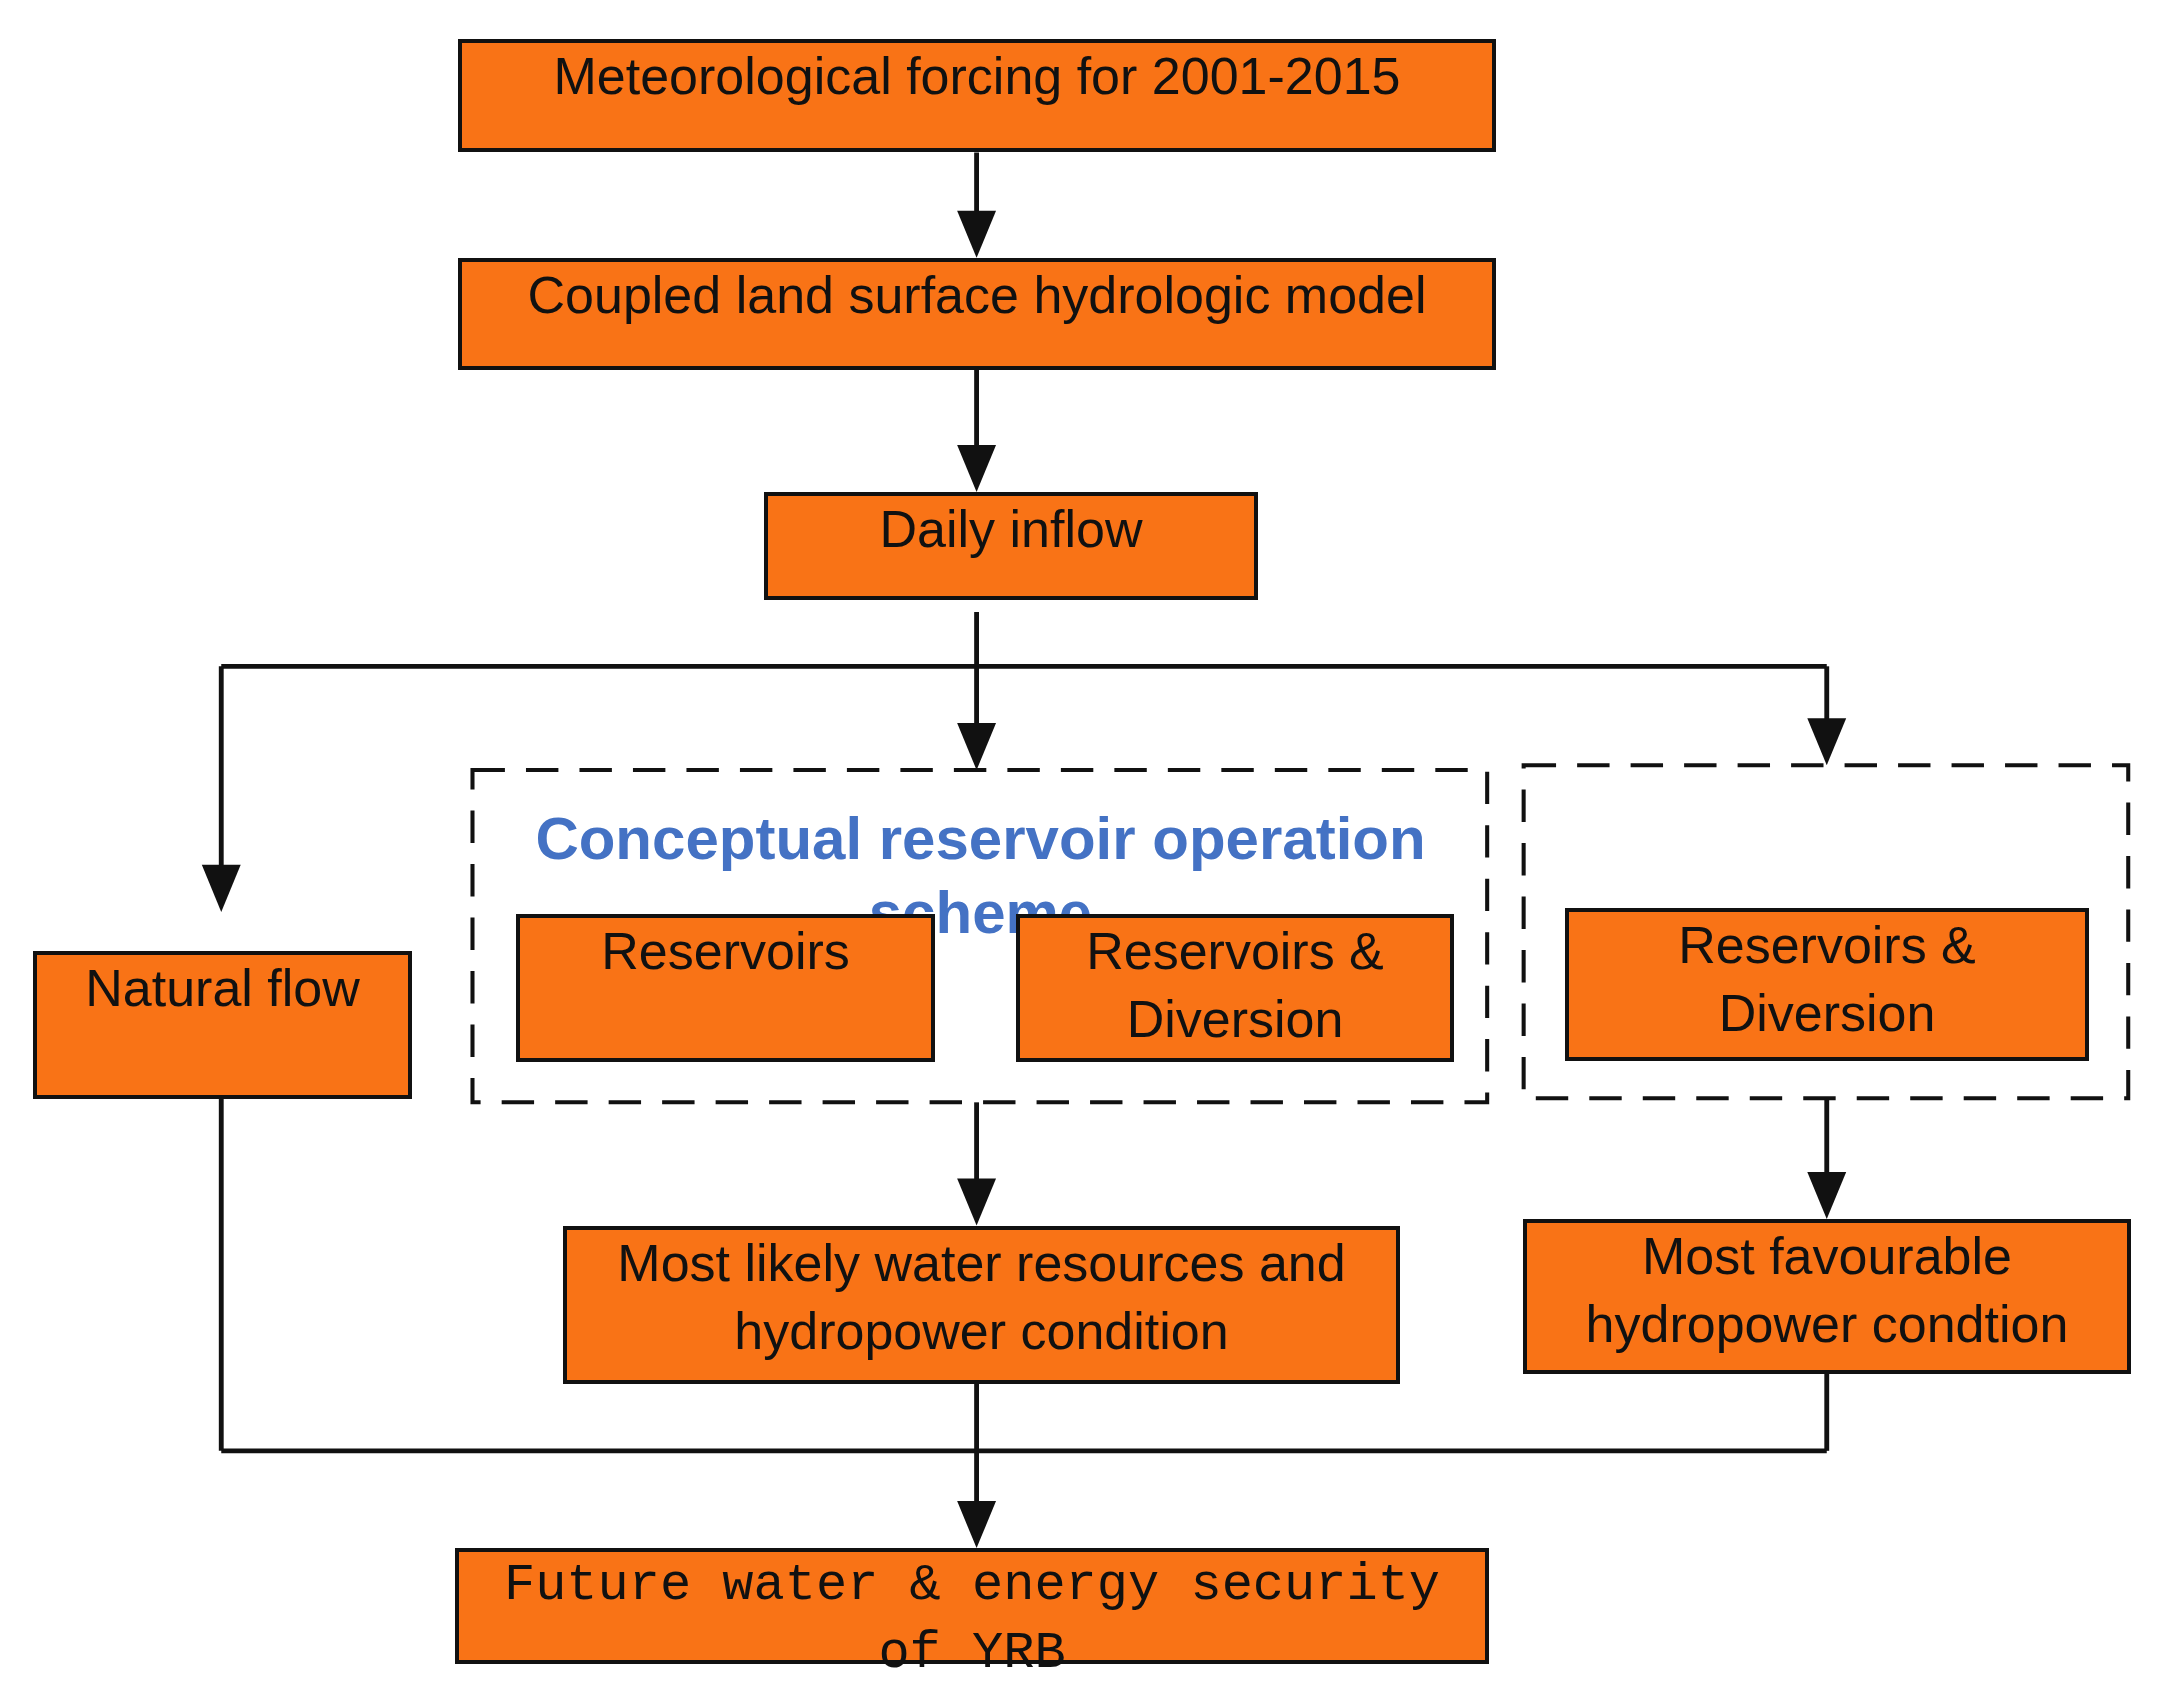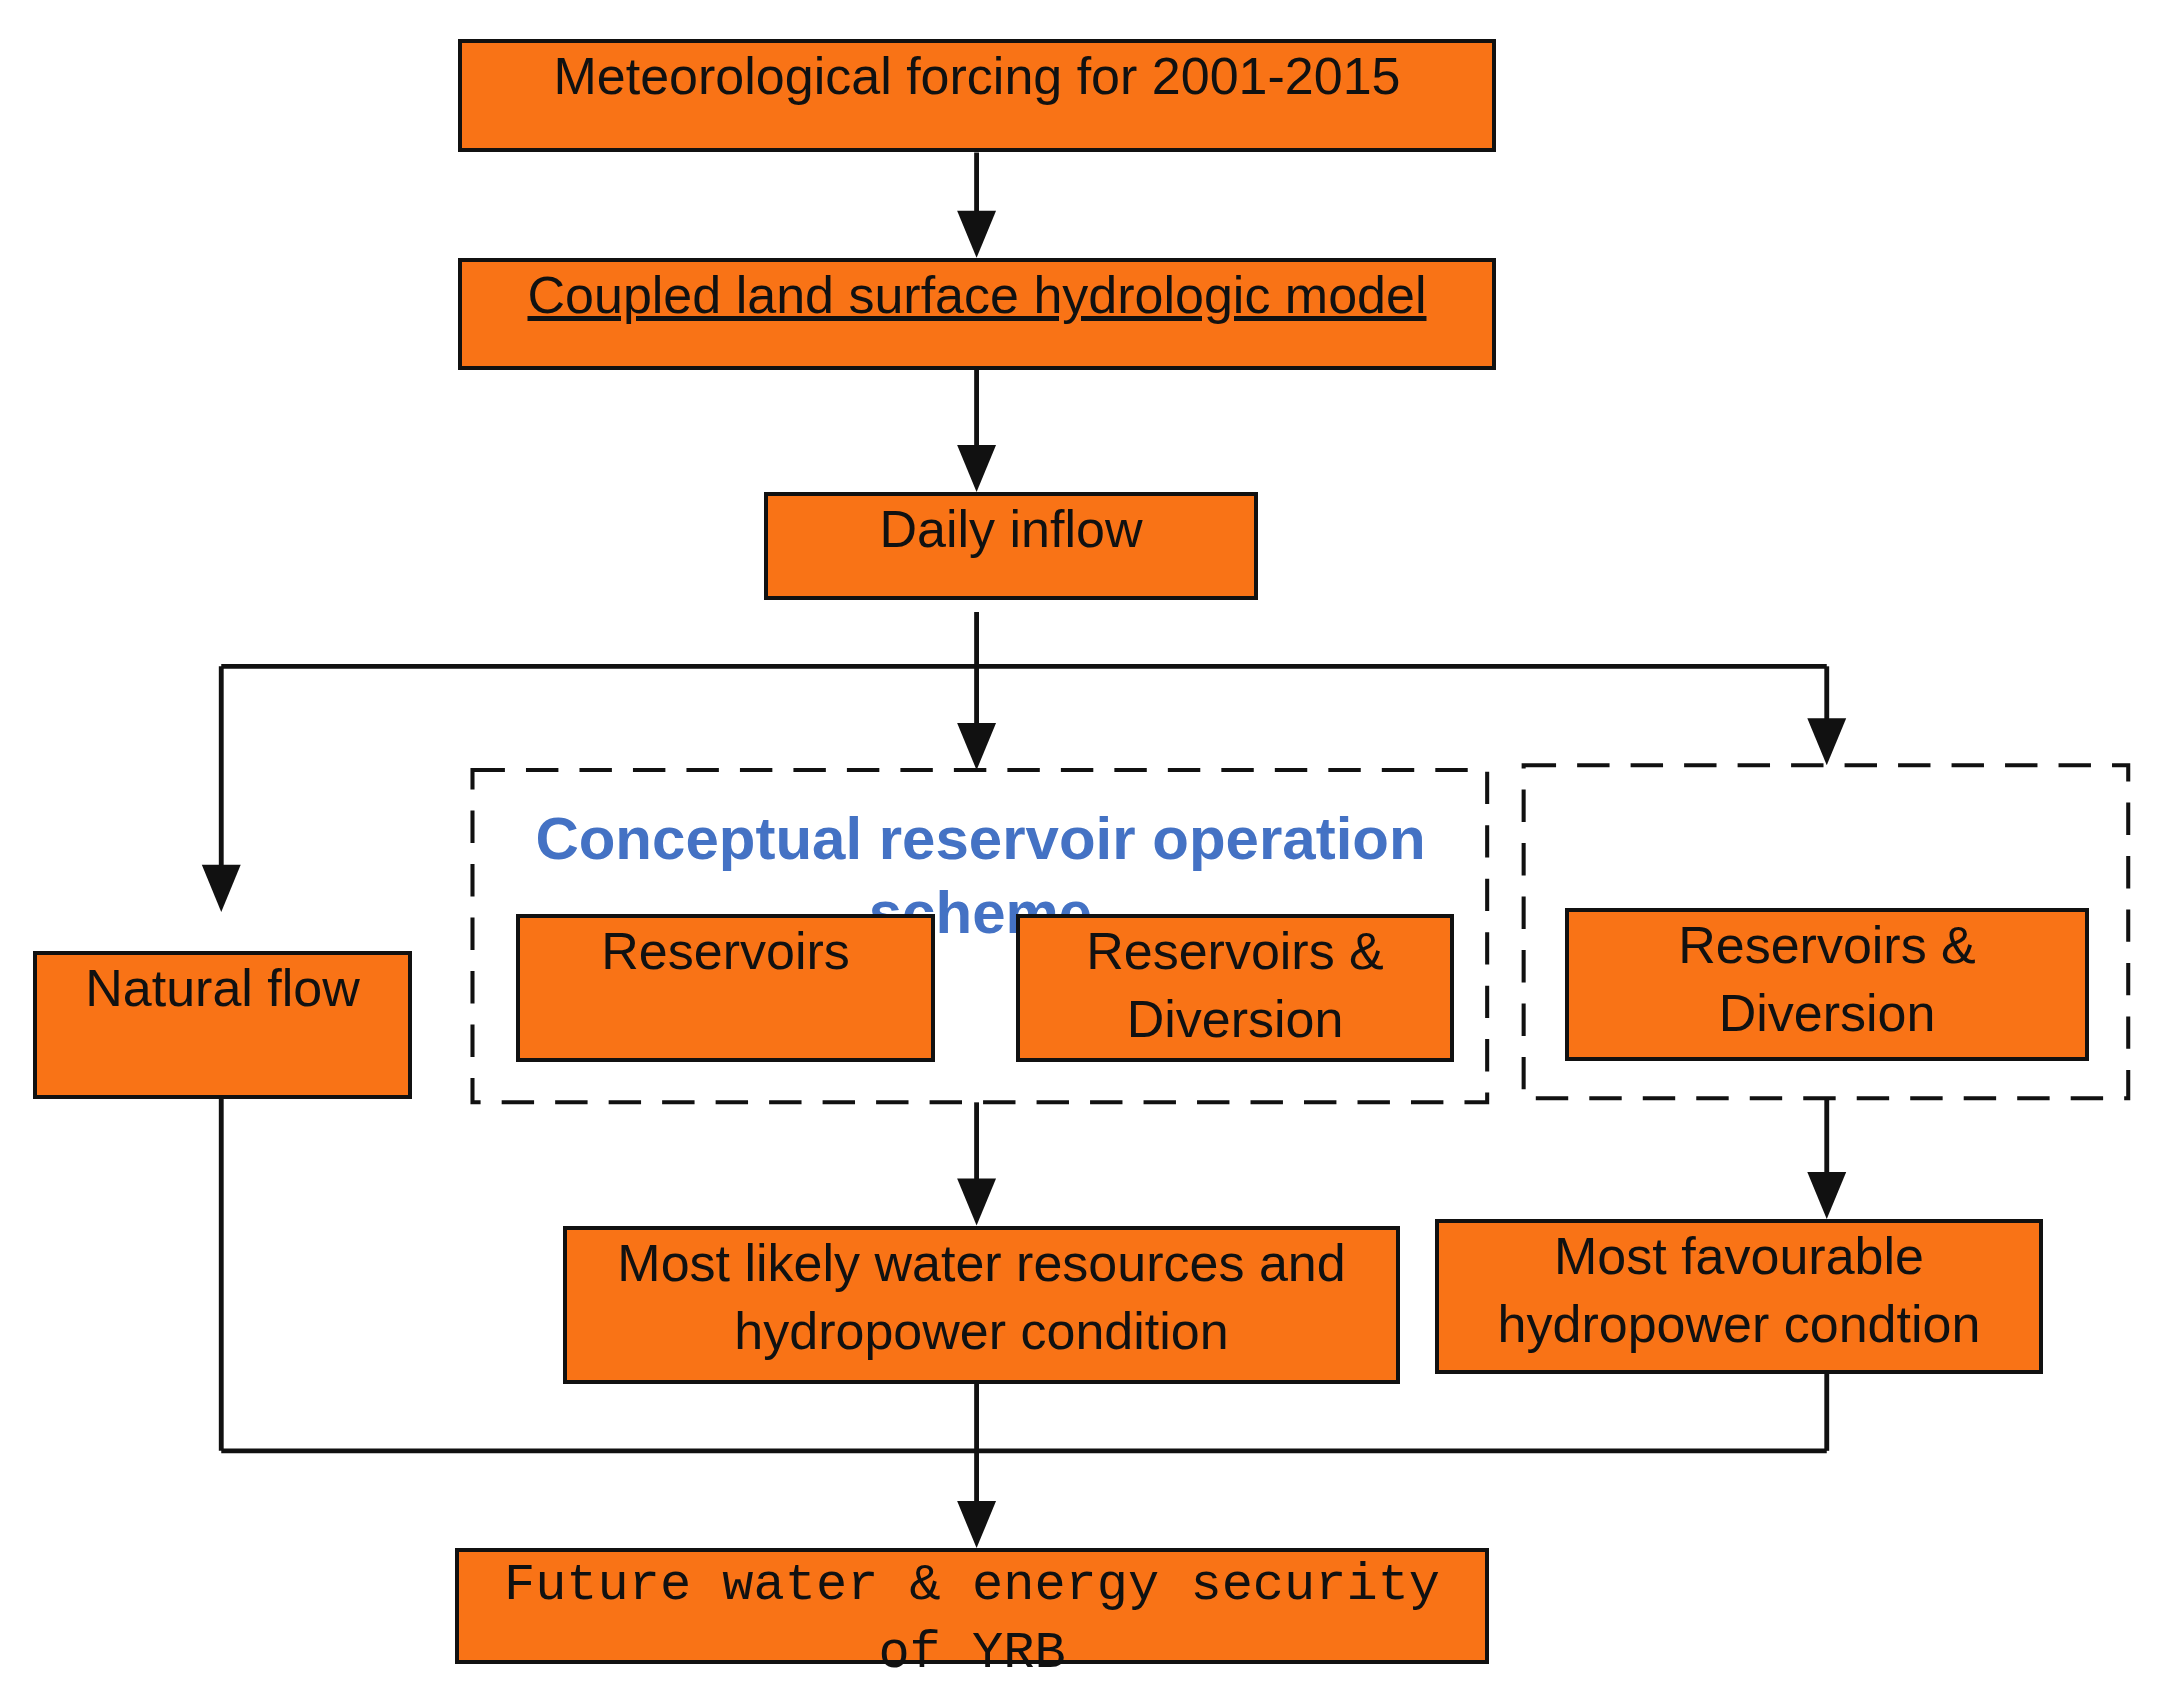--- a/index.html
+++ b/index.html
@@ -87,21 +87,21 @@
     </g>
 
     <rect x="583" y="950" width="1252" height="410" fill="none" stroke="#111111" stroke-width="5" stroke-dasharray="40 26"></rect>
     <rect x="1880" y="944" width="746" height="411" fill="none" stroke="#111111" stroke-width="5" stroke-dasharray="40 26"></rect>
   </svg>
 
   <div class="node" style="left:458px;top:39px;width:1038px;height:113px;">
     <span class="lbl">Meteorological forcing for 2001-2015</span>
   </div>
 
-  <div class="node" style="left:458px;top:258px;width:1038px;height:112px;text-decoration:underline;">
+  <div class="node" style="left:458px;top:258px;width:1038px;height:112px;">
     <span class="lbl">Coupled land surface hydrologic model</span>
   </div>
 
   <div class="node" style="left:764px;top:492px;width:494px;height:108px;">
     <span class="lbl">Daily inflow</span>
   </div>
 
   <div class="node" style="left:33px;top:912px;width:379px;height:148px;margin-top:39px;">
     <span class="lbl">Natural flow</span>
   </div>
@@ -120,21 +120,21 @@
 
 
   <div class="node" style="left:1565px;top:908px;width:524px;height:153px;">
     <span class="lbl w420">Reservoirs &amp; Diversion</span>
   </div>
 
   <div class="node" style="left:563px;top:1226px;width:837px;height:158px;">
     <span class="lbl w960">Most likely water resources and hydropower condition</span>
   </div>
 
-  <div class="node" style="left:1435px;top:1219px;width:608px;height:155px;">
+  <div class="node" style="left:1523px;top:1219px;width:608px;height:155px;">
     <span class="lbl w640">Most favourable hydropower condtion</span>
   </div>
 
   <div class="node" style="left:455px;top:1548px;width:1034px;height:116px;font-family:Liberation Mono, monospace;">
     <span class="lbl">Future water &amp; energy security of YRB</span>
   </div>
 
 </div>
 
 

